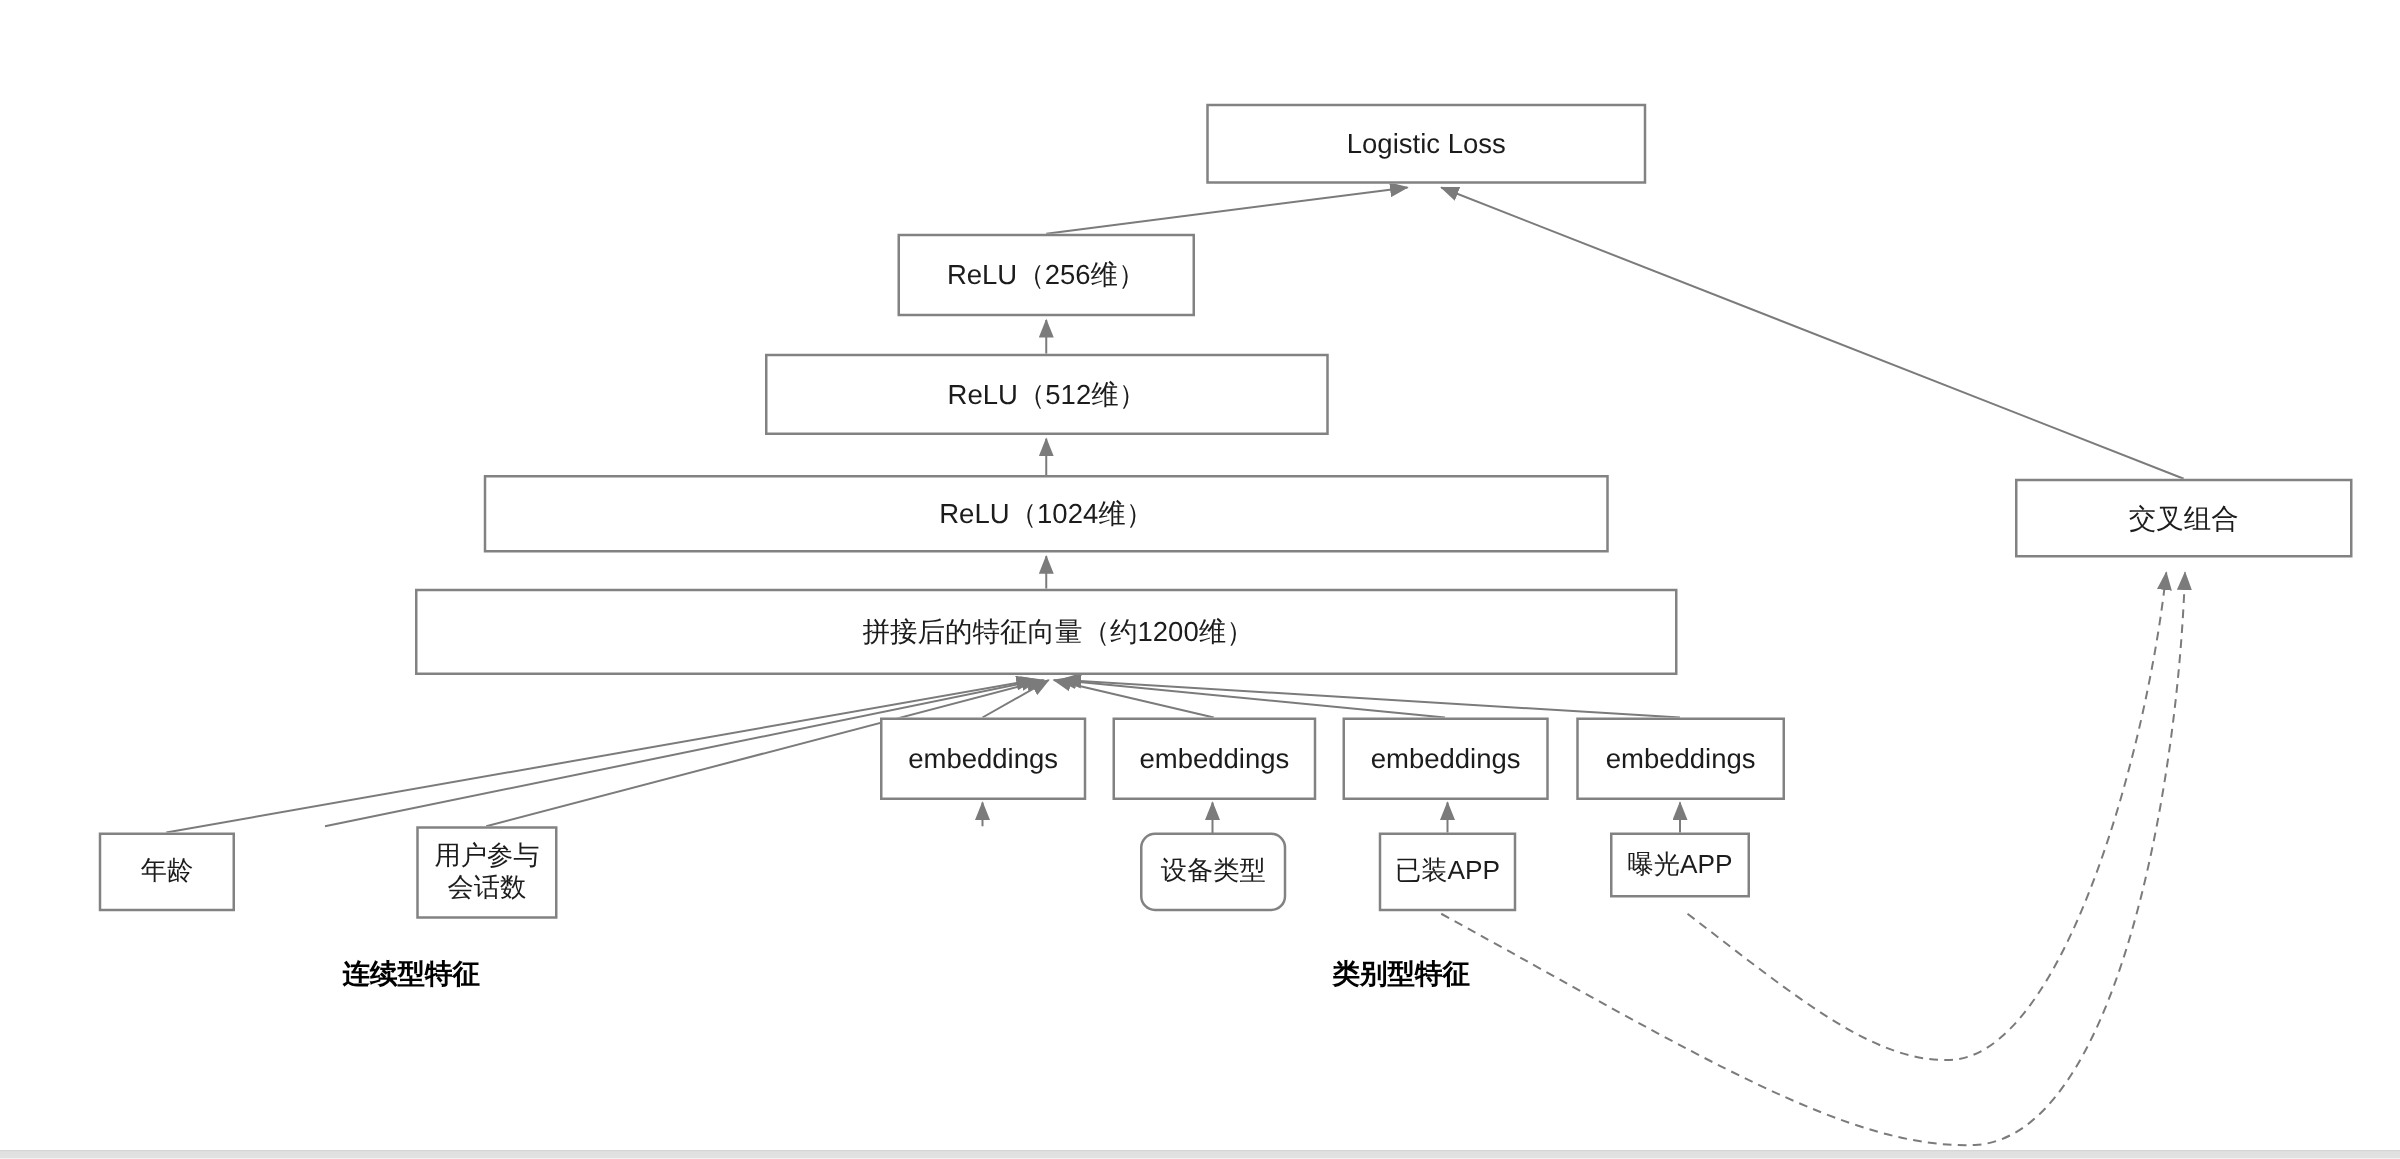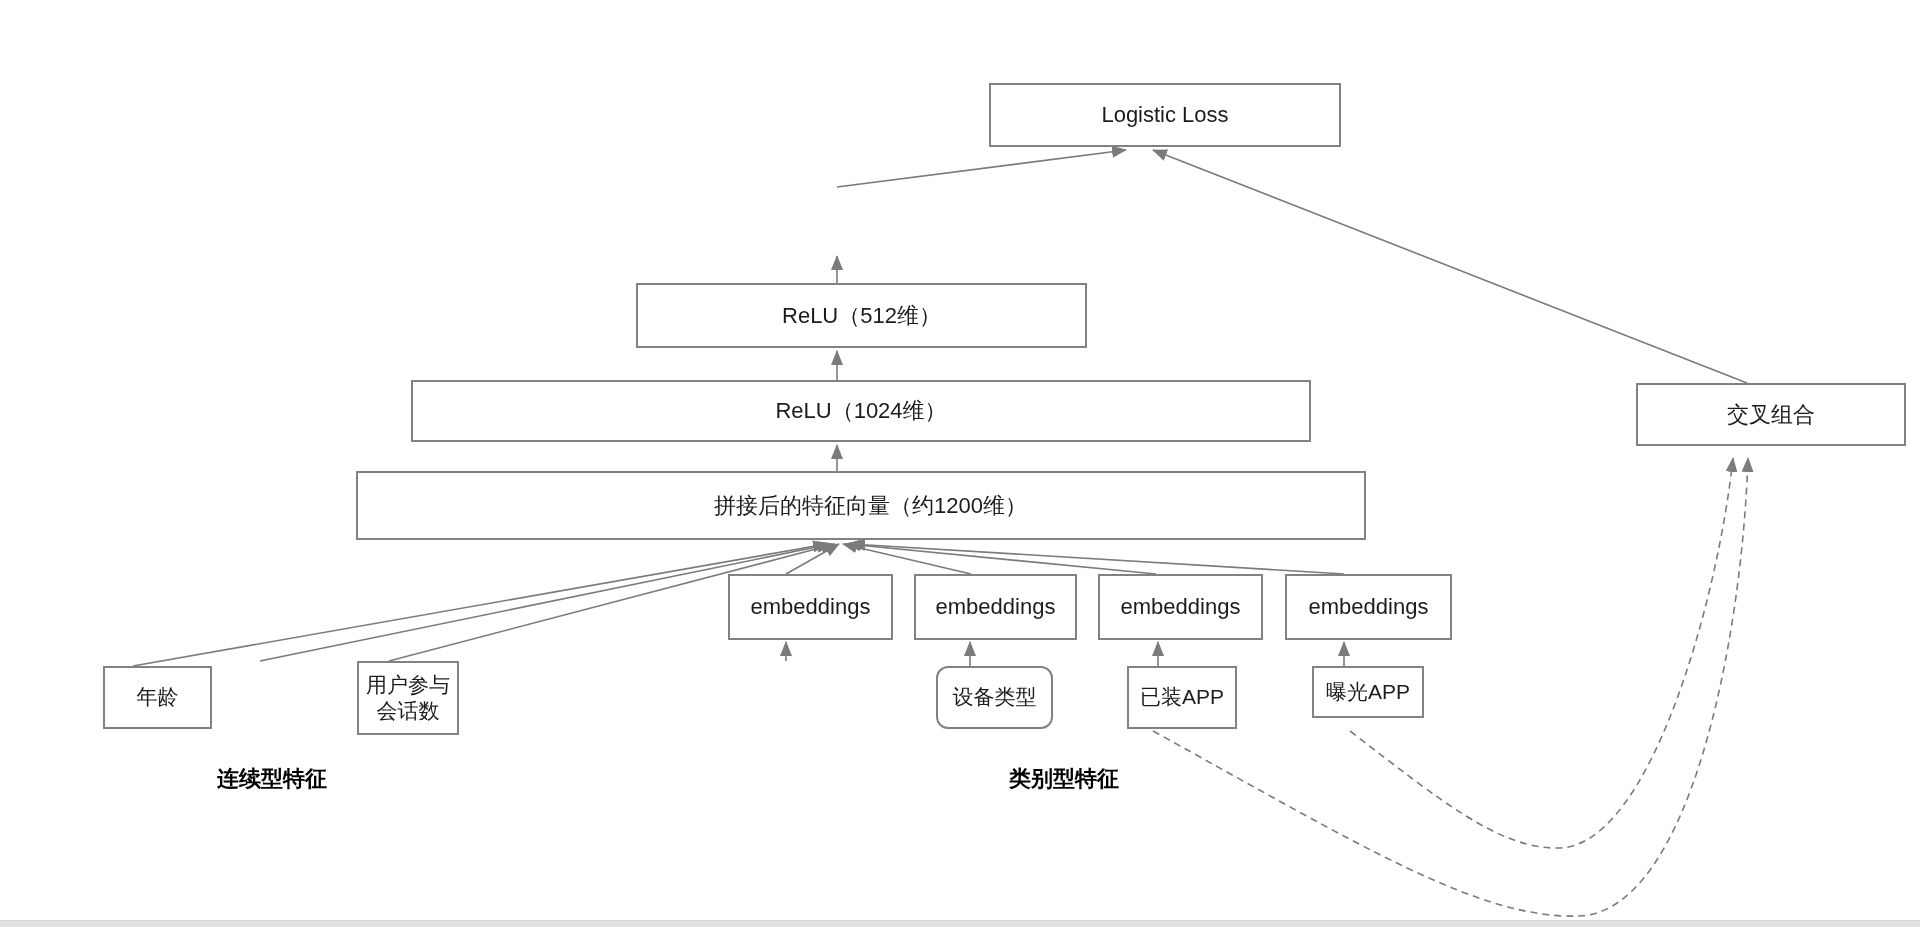--- a/index.html
+++ b/index.html
@@ -44,30 +44,29 @@
     background: #ffffff;
     border: 2px solid var(--border);
     display: flex;
     align-items: center;
     justify-content: center;
     text-align: center;
     font-size: 22px;
     line-height: 1.25;
     color: var(--text);
     white-space: nowrap;
-    margin-left: 24px;
   }
   .box.feat { font-size: 21px; }
   .box .stack span { display: block; }
   .group-label {
     position: absolute;
     font-size: 22px;
     font-weight: bold;
     color: #000000;
-    text-align: center;
+    text-align: right;
     white-space: nowrap;
   }
   .bottom-bar {
     position: absolute;
     left: 0;
     top: 920px;
     width: 1920px;
     height: 7px;
     background: var(--bottom-bar);
     border-top: 1px solid #d6d6d6;
@@ -106,20 +105,23 @@
     <line class="solid" x1="1344" y1="667" x2="1344" y2="642" marker-end="url(#arr)"></line>
 
     <path class="dashed" d="M 1153 731 C 1360 845, 1480 920, 1580 916 C 1690 910, 1742 640, 1748 458" marker-end="url(#arr)"></path>
     <path class="dashed" d="M 1350 731 C 1440 800, 1500 850, 1560 848 C 1650 845, 1718 600, 1733 458" marker-end="url(#arr)"></path>
   </svg>
 
   <div class="box" style="left:965px; top:83px; width:352px; height:64px;">
     <span>Logistic Loss</span>
   </div>
 
+  <div class="box" style="left:718px; top:187px; width:238px; height:66px;">
+    <span>ReLU（256维）</span>
+  </div>
 
   <div class="box" style="left:612px; top:283px; width:451px; height:65px;">
     <span>ReLU（512维）</span>
   </div>
 
   <div class="box" style="left:387px; top:380px; width:900px; height:62px;">
     <span>ReLU（1024维）</span>
   </div>
 
   <div class="box" style="left:332px; top:471px; width:1010px; height:69px;padding-left:19px;">
@@ -141,21 +143,21 @@
   </div>
   <div class="box" style="left:1261px; top:574px; width:167px; height:66px;">
     <span>embeddings</span>
   </div>
 
   <div class="box feat" style="left:79px; top:666px; width:109px; height:63px;">
     <span>年龄</span>
   </div>
 
 
-  <div class="box feat" style="left:333px; top:661px; width:102px; height:74px;">
+  <div class="box feat" style="left:333px; top:661px; width:113px; height:74px;">
     <div class="stack">
       <span>用户参与</span>
       <span>会话数</span>
     </div>
   </div>
 
 
   <div class="box feat" style="left:912px; top:666px; width:117px; height:63px;border-radius:12px;">
     <span>设备类型</span>
   </div>

